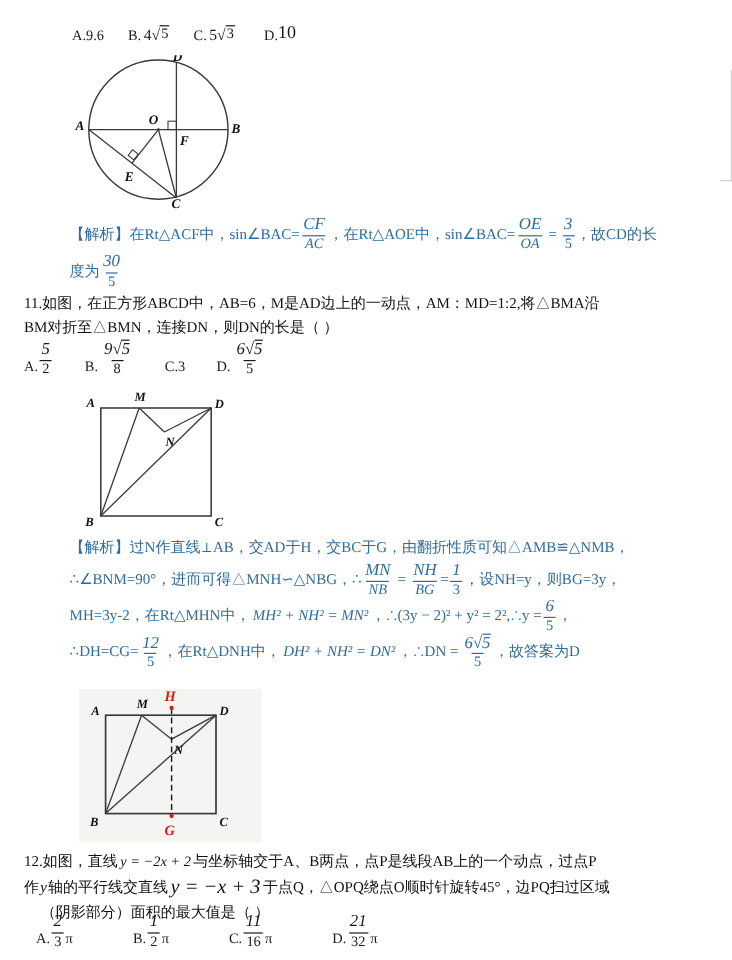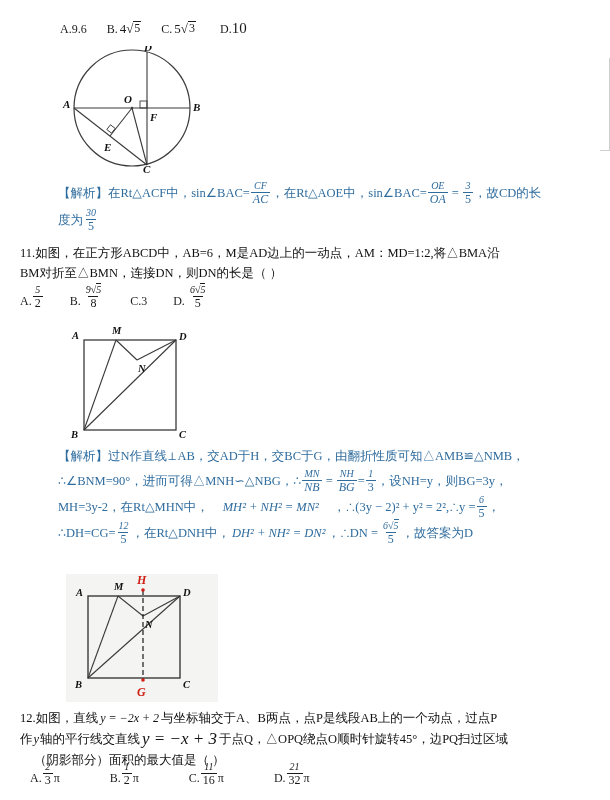--- a/index.html
+++ b/index.html
@@ -11,21 +11,21 @@
   .page{position:absolute;left:0;top:0;width:610px;height:800px;}
 
   
   .q-line{font-size:12.5px;line-height:20px;color:#111;}
   .ana{font-size:12.5px;line-height:21px;color:#2f6c9e;}
   .opt-row{display:flex;align-items:flex-end;font-size:12.5px;}
   .opt{display:flex;align-items:flex-end;margin-right:22px;}
   .opt .lbl{font-size:12px;padding-bottom:0px;}
   .frac{display:inline-flex;flex-direction:column;align-items:center;
         vertical-align:middle;line-height:1.05;margin:0 1px;}
-  .frac .num{font-size:10px;padding:0 2px;font-style:italic;}
+  .frac .num{font-size:14px;padding:0 2px;font-style:italic;}
   .frac .den{font-size:12px;padding:0 2px;border-top:1px solid currentColor;}
   .ital{font-style:italic;font-family:"Liberation Serif",serif;}
   .sqrt{display:inline-flex;align-items:flex-start;}
   .sqrt .rad{font-size:13px;}
   .sqrt .rnd{border-top:1px solid currentColor;padding:0 1px;font-size:12px;line-height:1.1;}
 
   
   .corner{position:absolute;border-right:1px solid #cfcfcf;border-bottom:1px solid #cfcfcf;}
 
   
@@ -211,21 +211,21 @@
       </span>
       <span>=</span>
       <span class="frac">
         <span class="num">1</span>
         <span class="den">3</span>
       </span>
       <span>，设NH=y，则BG=3y，</span>
     </div>
     <div style="display:flex;align-items:center;margin-top:2px;">
       <span>MH=3y-2，在Rt△MHN中，</span>
-      <span class="ital" style="margin:0 14px;">MH² + NH² = MN²</span>
+      <span class="ital" style="margin:0 2px;">MH² + NH² = MN²</span>
       <span>，∴(3y − 2)² + y² = 2²,∴y =</span>
       <span class="frac">
         <span class="num">6</span>
         <span class="den">5</span>
       </span>
       <span>，</span>
     </div>
     <div style="display:flex;align-items:center;margin-top:2px;">
       <span>∴DH=CG=</span>
       <span class="frac">

